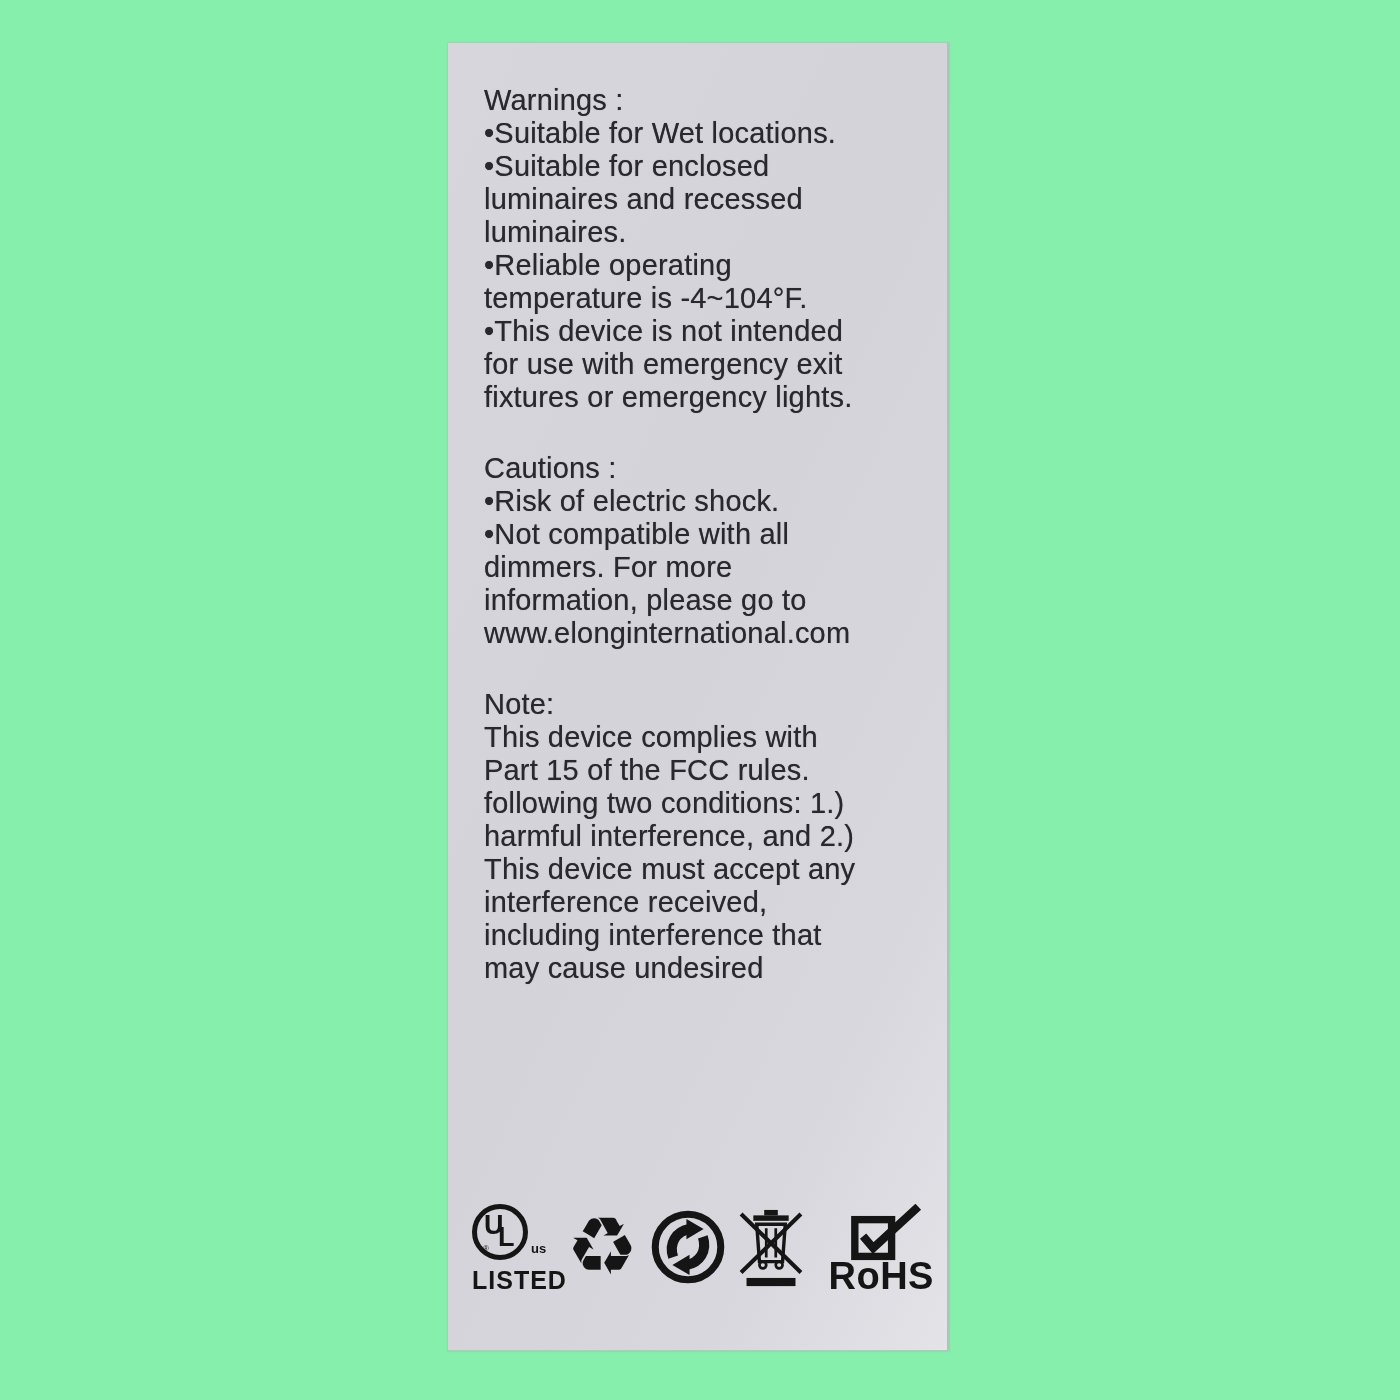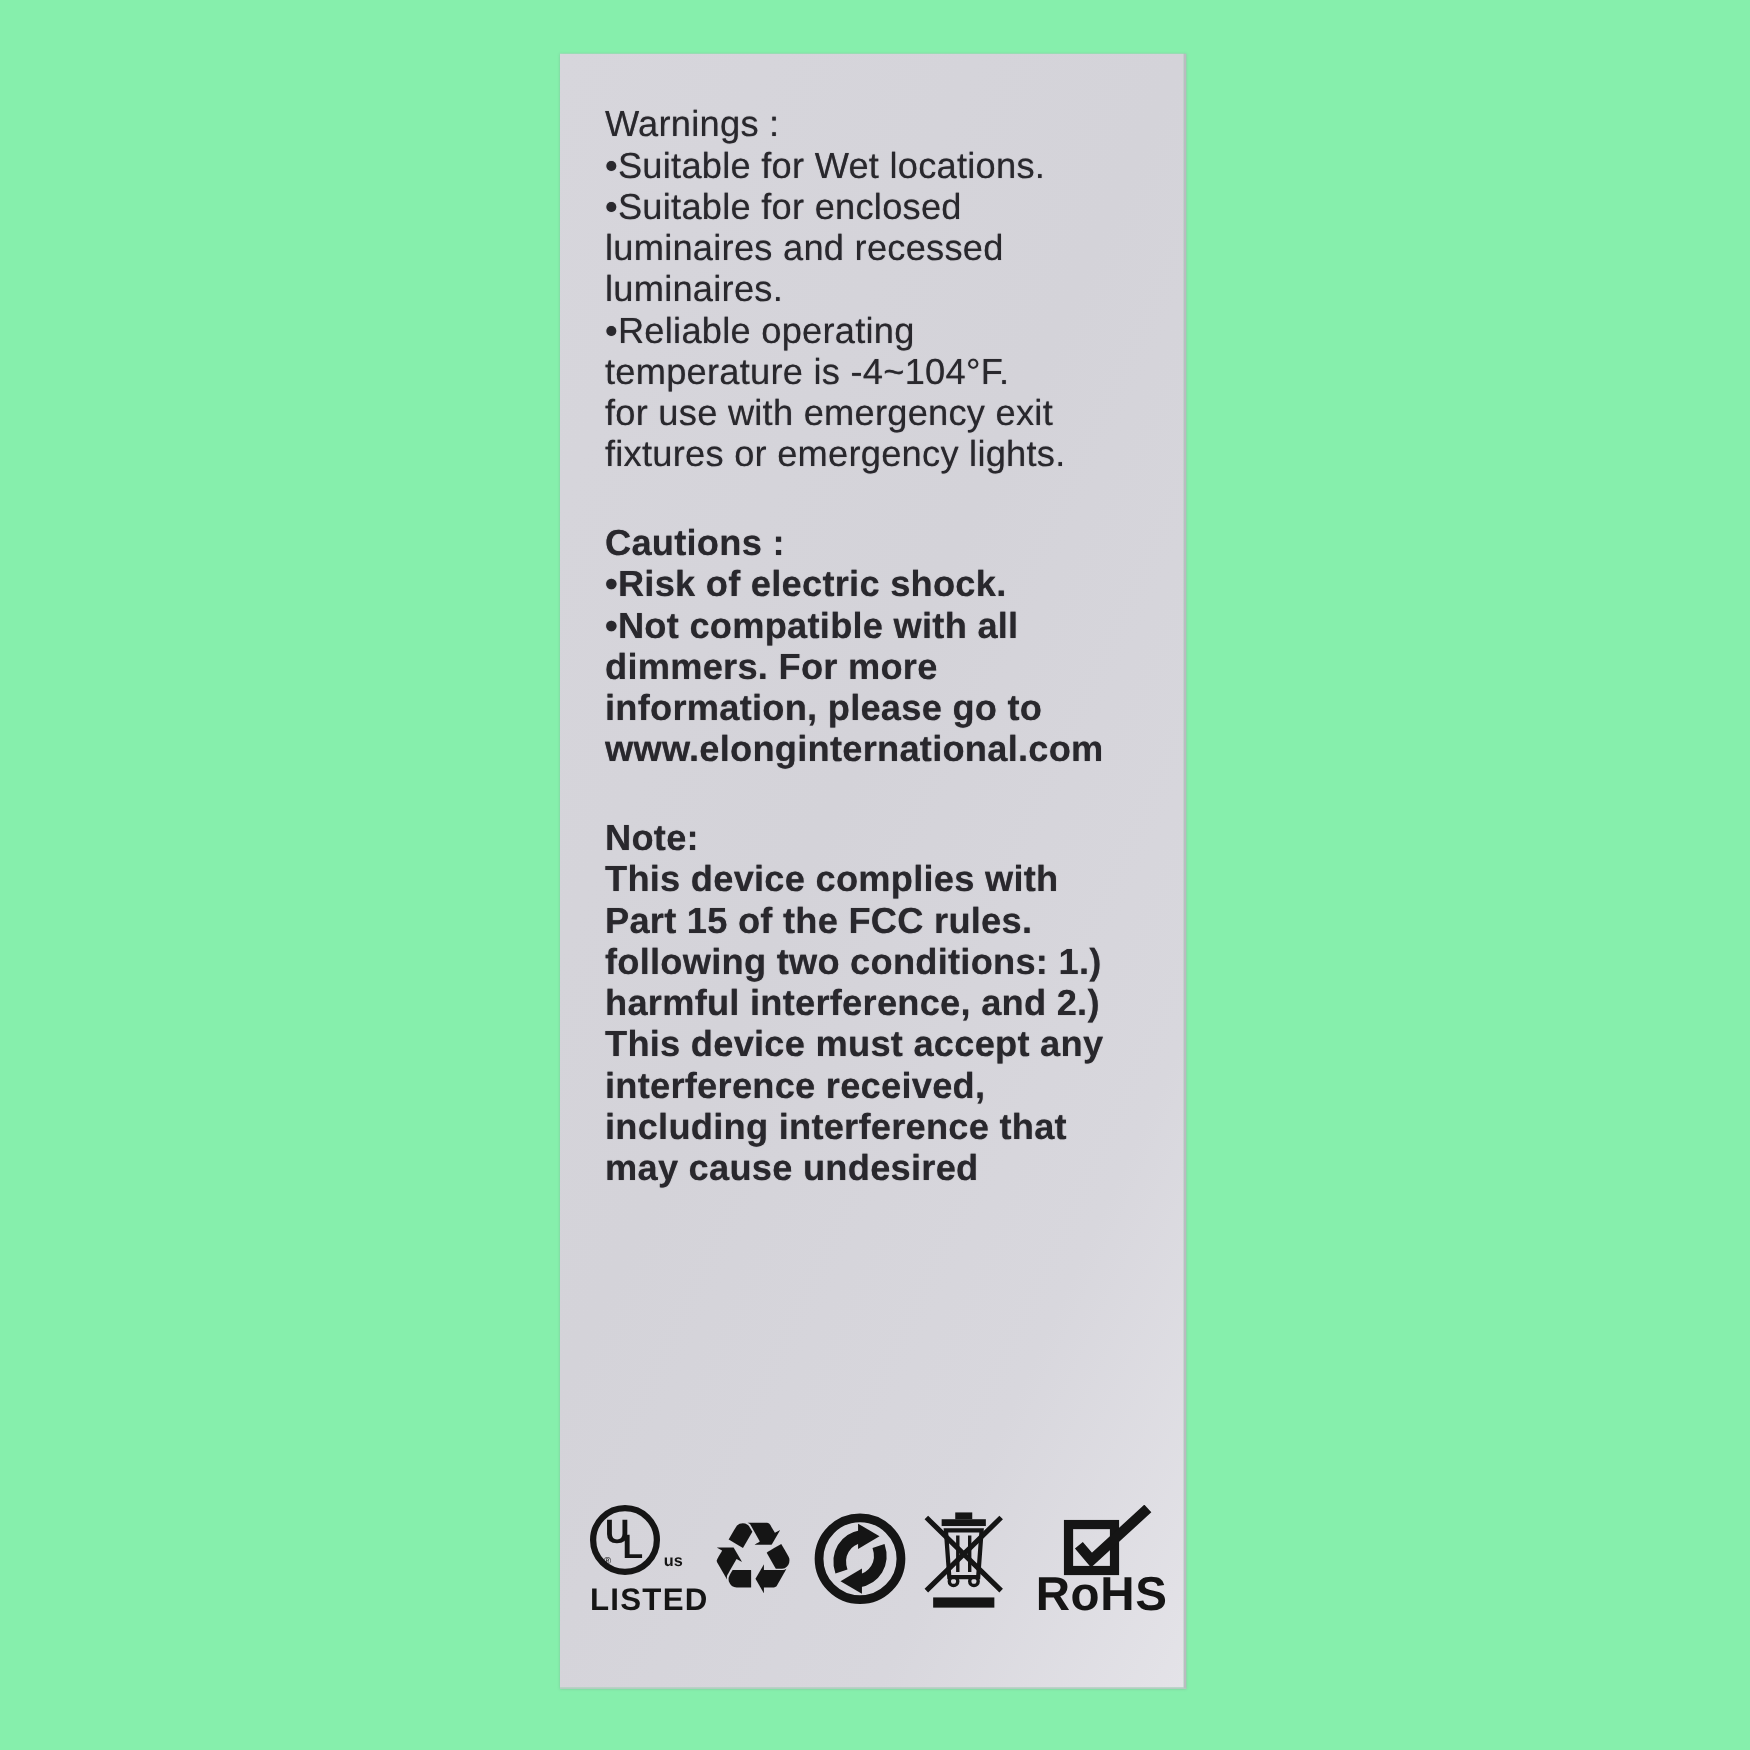--- a/index.html
+++ b/index.html
@@ -35,21 +35,21 @@
     position: absolute;
     left: 36px;
     top: 41px;
     right: 8px;
     color: #29282d;
     font-size: 29px;
     line-height: 33px;
     letter-spacing: 0.2px;
     text-shadow: 0 0 0.7px rgba(41,40,45,0.65);
   }
-  .section + .section { margin-top: 38px; font-weight: bold; }
+  .section + .section { margin-top: 38px; }
   .line { white-space: pre; }
   
   .icons {
     position: absolute;
     left: 24px;
     top: 1156px;
     width: 462px;
     height: 100px;
     display: flex;
     align-items: center;
@@ -107,20 +107,21 @@
 
     <div class="textblock" id="sections">
         <div class="section">
           <div class="line">Warnings :</div>
           <div class="line">•Suitable for Wet locations.</div>
           <div class="line">•Suitable for enclosed</div>
           <div class="line">luminaires and recessed</div>
           <div class="line">luminaires.</div>
           <div class="line">•Reliable operating</div>
           <div class="line">temperature is -4~104°F.</div>
+          <div class="line">•This device is not intended</div>
           <div class="line">for use with emergency exit</div>
           <div class="line">fixtures or emergency lights.</div>
         </div>
         <div class="section">
           <div class="line">Cautions :</div>
           <div class="line">•Risk of electric shock.</div>
           <div class="line">•Not compatible with all</div>
           <div class="line">dimmers. For more</div>
           <div class="line">information, please go to</div>
           <div class="line">www.elonginternational.com</div>

